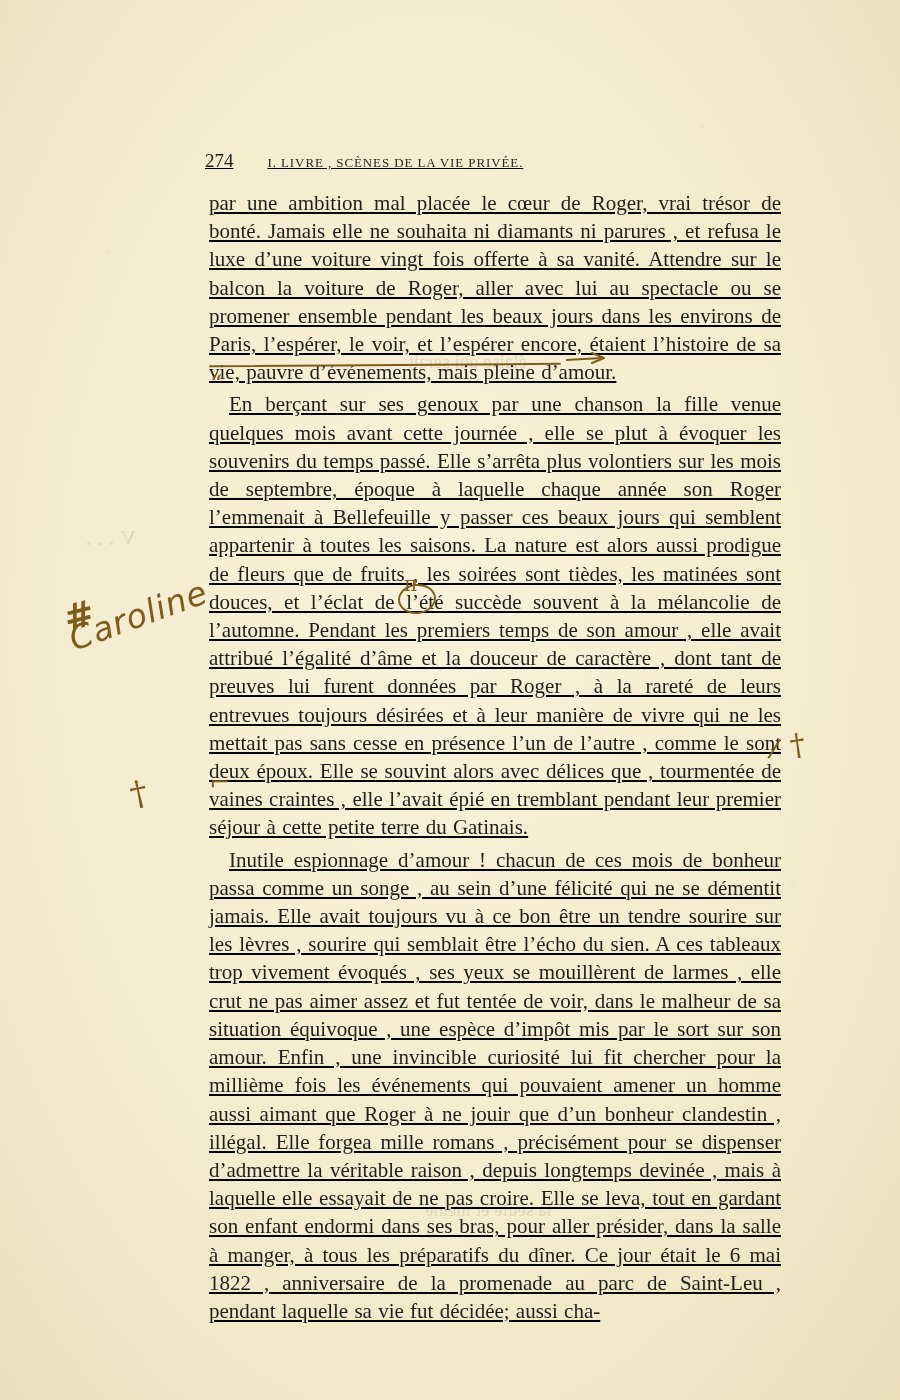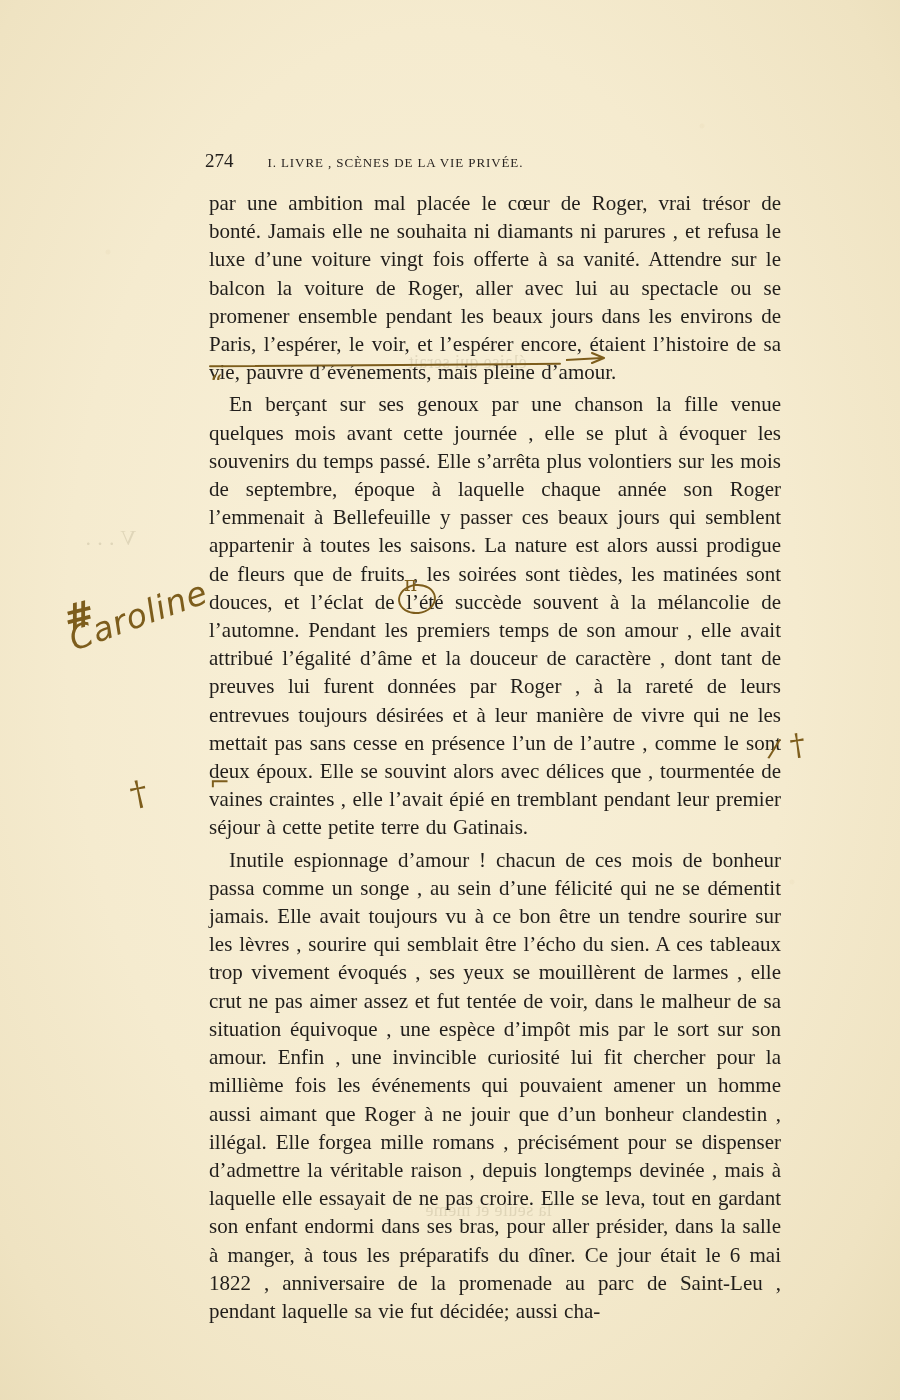--- a/index.html
+++ b/index.html
@@ -30,20 +30,21 @@
       radial-gradient(circle at 78% 9%, rgba(180,150,90,0.05) 0 2px, transparent 3px),
       radial-gradient(circle at 30% 72%, rgba(180,150,90,0.05) 0 2px, transparent 3px),
       radial-gradient(circle at 88% 63%, rgba(180,150,90,0.05) 0 2px, transparent 3px),
       radial-gradient(circle at 60% 92%, rgba(180,150,90,0.045) 0 2px, transparent 3px);
   }
   .text-block {
     position: absolute;
     left: 205px;
     top: 150px;
     width: 580px;
+    text-decoration: underline;
   }
   .running-head {
     font-variant: small-caps;
     letter-spacing: 0.5px;
     font-size: 15.5px;
     color: #2a2522;
     white-space: nowrap;
     margin-bottom: 17px;
     display: flex;
     align-items: baseline;

